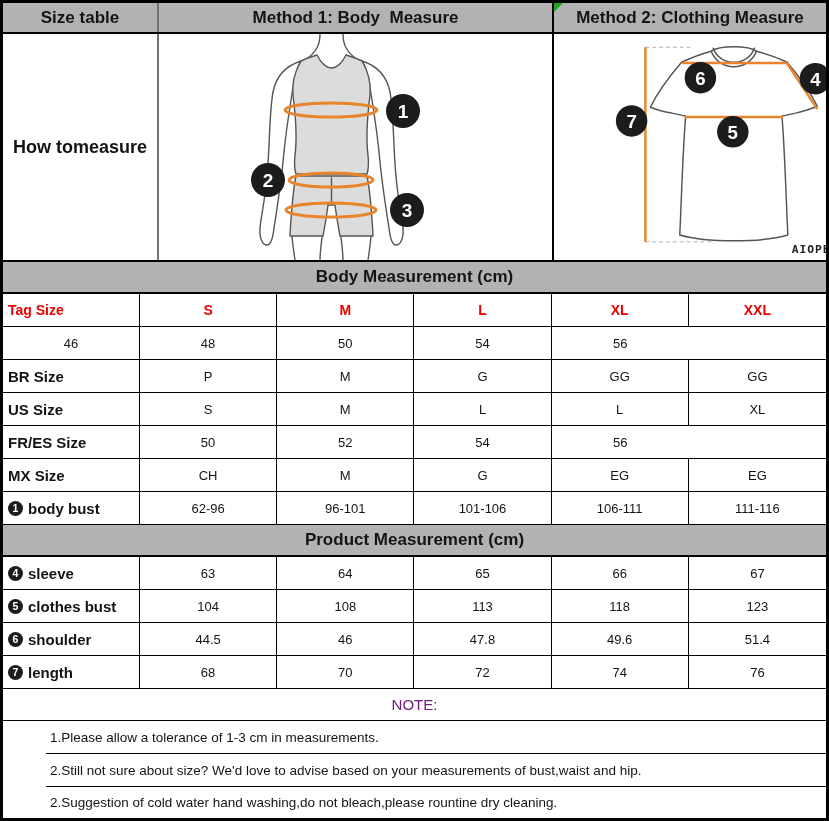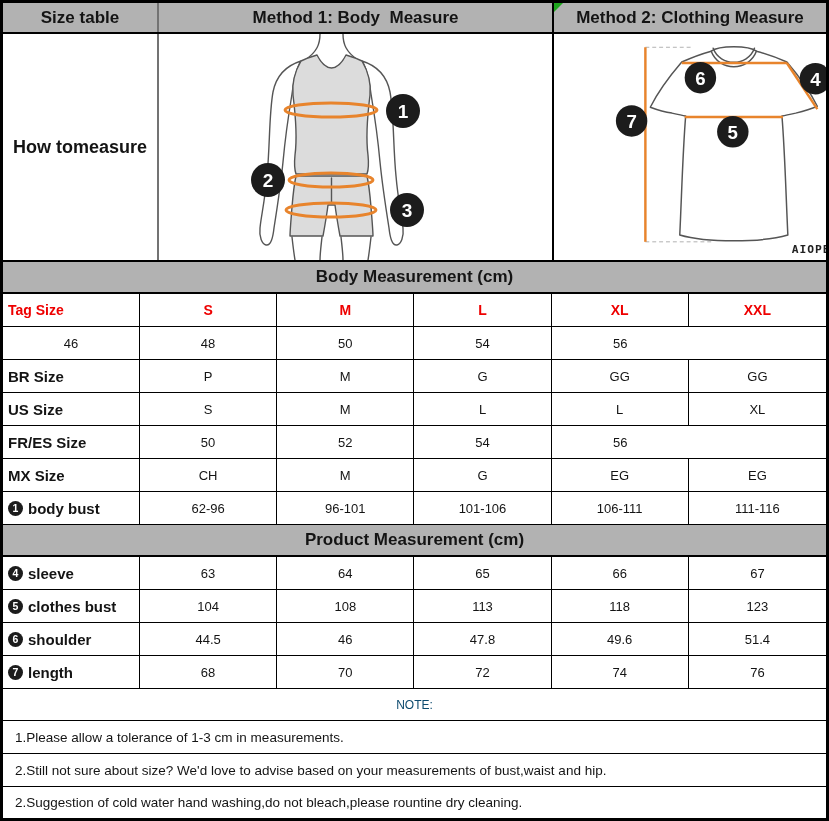--- a/index.html
+++ b/index.html
@@ -58,26 +58,26 @@
   .sizes-head > div { color: #ee0000; font-weight: bold; font-size: 14px; }
   .sizes-head .lcell { font-size: 14px; }
   .badge {
     display: inline-flex; width: 15px; height: 15px; border-radius: 50%;
     background: #1c1c1c; color: #fff; font-size: 10.5px; font-weight: bold;
     align-items: center; justify-content: center; margin-right: 5px; flex: none;
   }
   
   .note-title {
     height: 32px; flex: none; border-bottom: 1px solid #000;
-    color: #0c4a6e; font-size: 12px;
+    color: #701a75; font-size: 15px;
     display: flex; align-items: center; justify-content: center;
   }
   .note-line {
     height: 33px; flex: none; border-bottom: 1px solid #000;
-    display: flex; align-items: center; padding-left: 12px; font-size: 13.5px;
+    display: flex; align-items: center; padding-left: 4px; font-size: 13.5px; margin-left: 43px;
   }
   .note-line.last { border-bottom: none; flex: 1; }
 </style>
 </head>
 <body>
 
 <div class="sheet">
 
   <div class="row top-header">
     <div class="cell c1">Size table</div>

